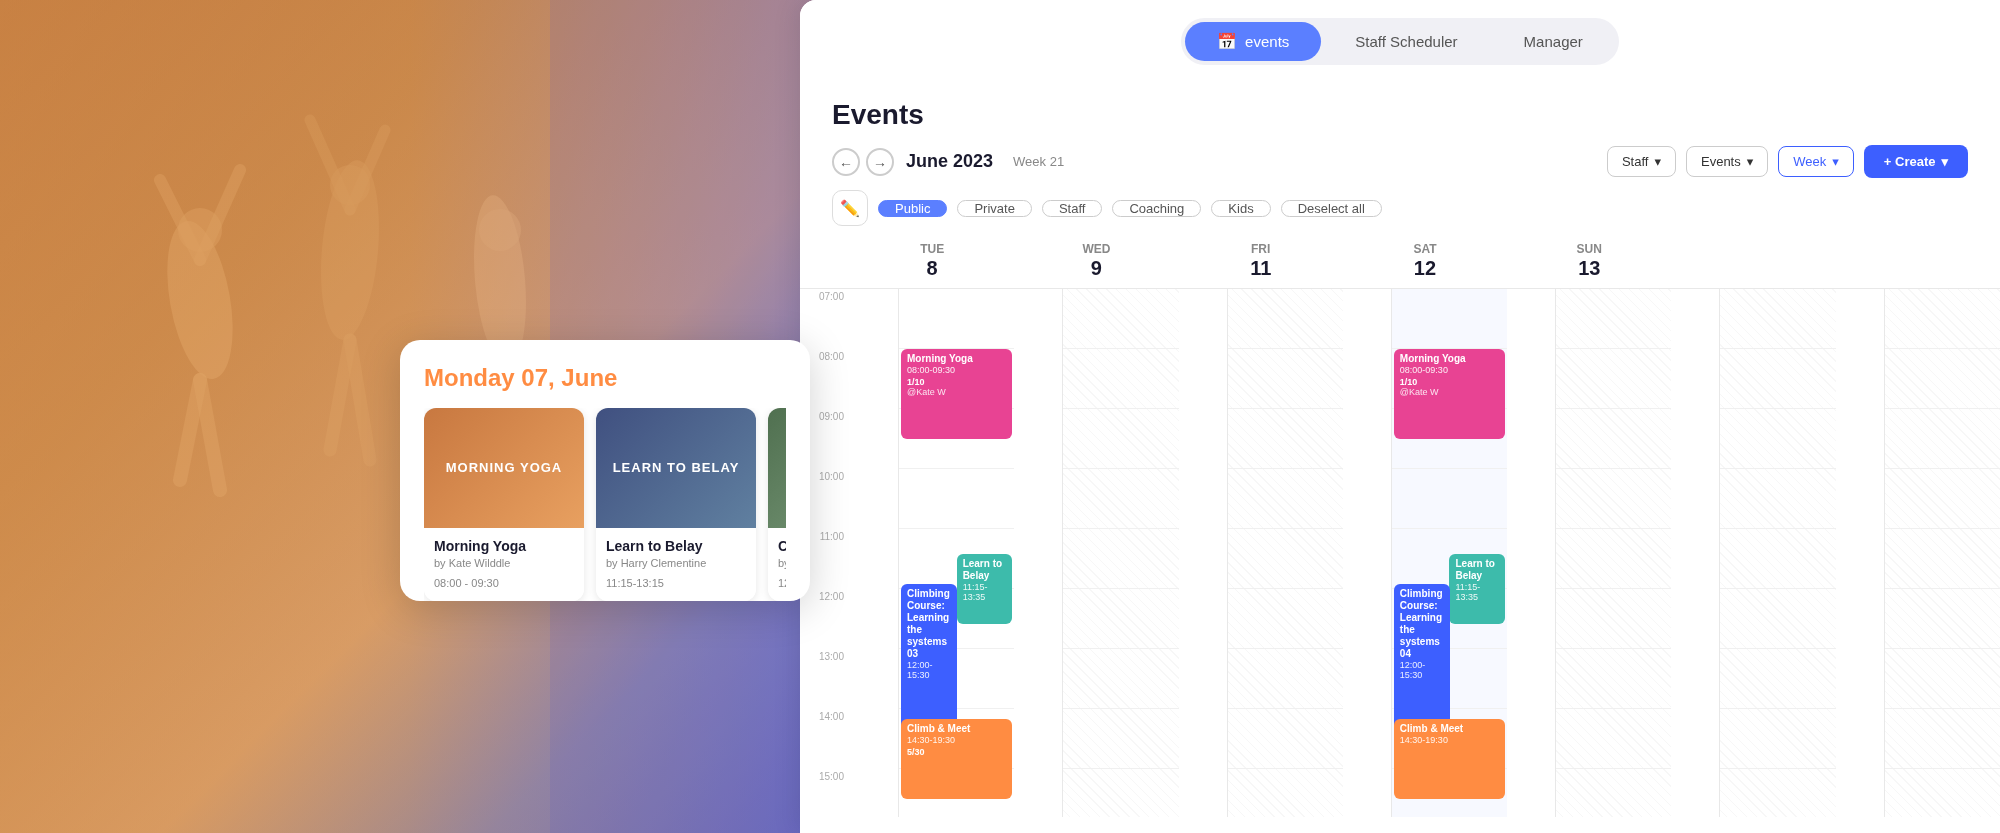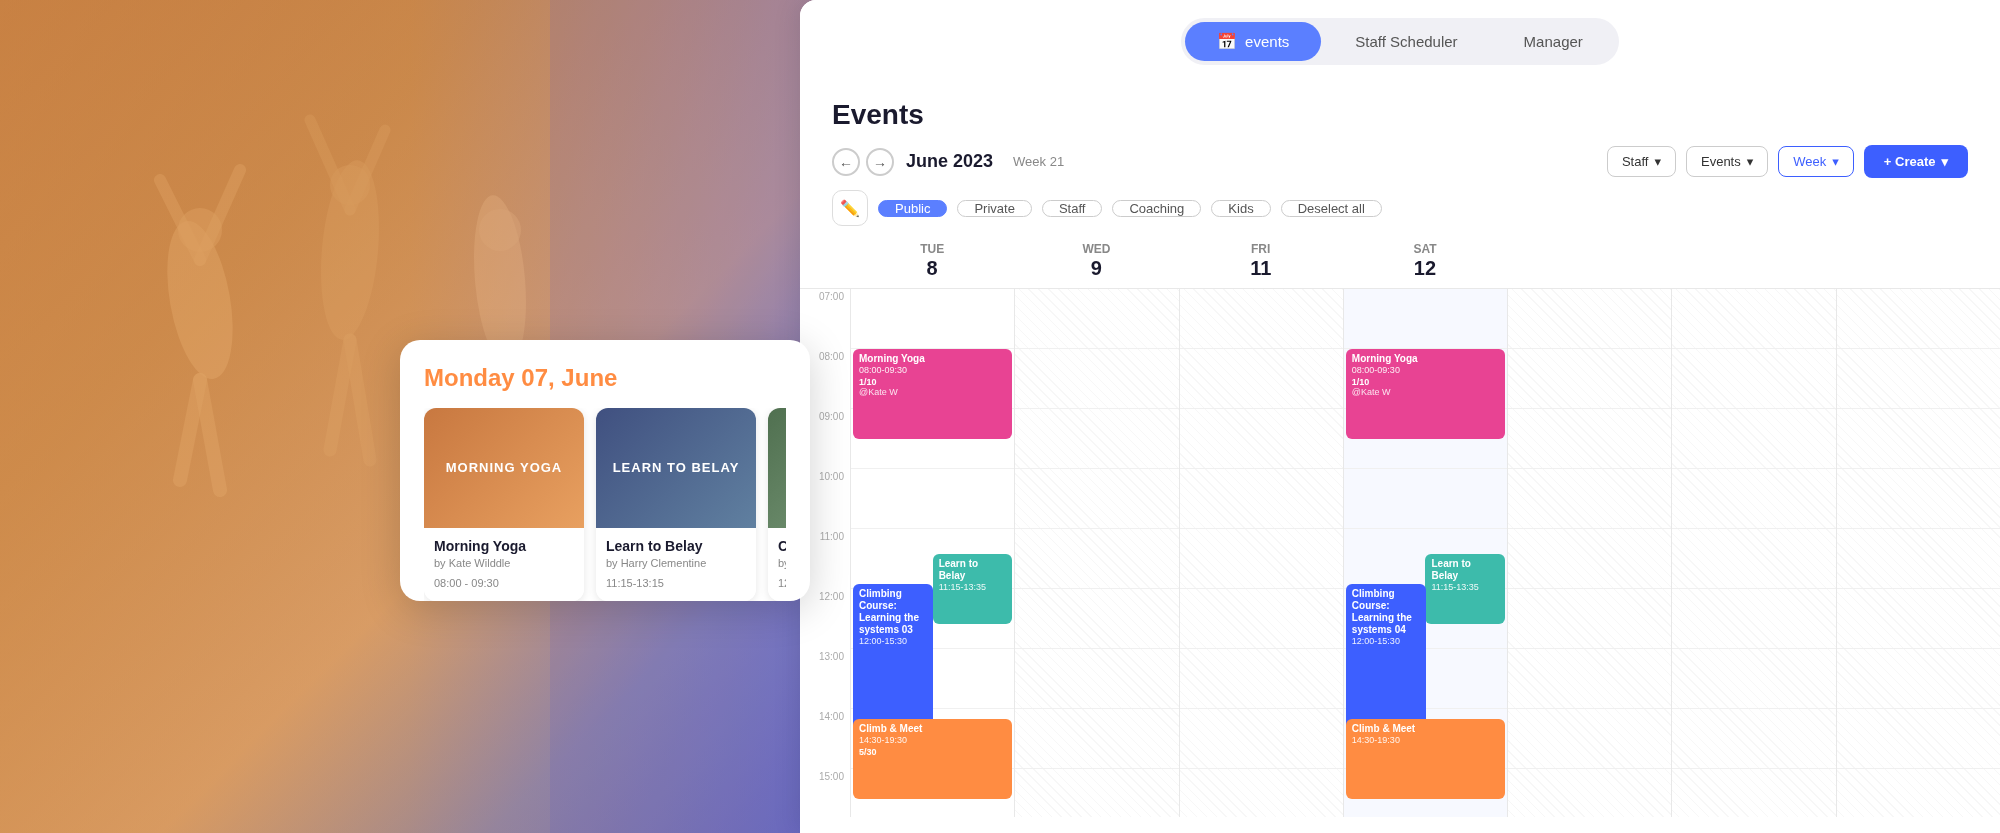--- a/index.html
+++ b/index.html
@@ -239,20 +239,21 @@
       display: inline-flex;
       align-items: center;
       justify-content: center;
     }
 
     .calendar-body {
       display: grid;
       grid-template-columns: 50px repeat(7, 1fr);
       flex: 1;
       position: relative;
+      gap: 48px;
     }
     .time-col {
       display: flex;
       flex-direction: column;
     }
     .time-slot {
       height: 60px;
       font-size: 10px;
       color: #aaa;
       text-align: right;
@@ -546,20 +547,24 @@
             <span class="day-num">9</span>
           </div>
           <div class="cal-header-cell">
             <span>FRI</span>
             <span class="day-num">11</span>
           </div>
           <div class="cal-header-cell">
             <span>SAT</span>
             <span class="day-num">12</span>
           </div>
+          <div class="cal-header-cell">
+            <span>SUN</span>
+            <span class="day-num">13</span>
+          </div>
         </div>
 
         <div class="calendar-body">
 
           <div class="time-col">
             <div class="time-slot">07:00</div>
             <div class="time-slot">08:00</div>
             <div class="time-slot">09:00</div>
             <div class="time-slot">10:00</div>
             <div class="time-slot">11:00</div>

